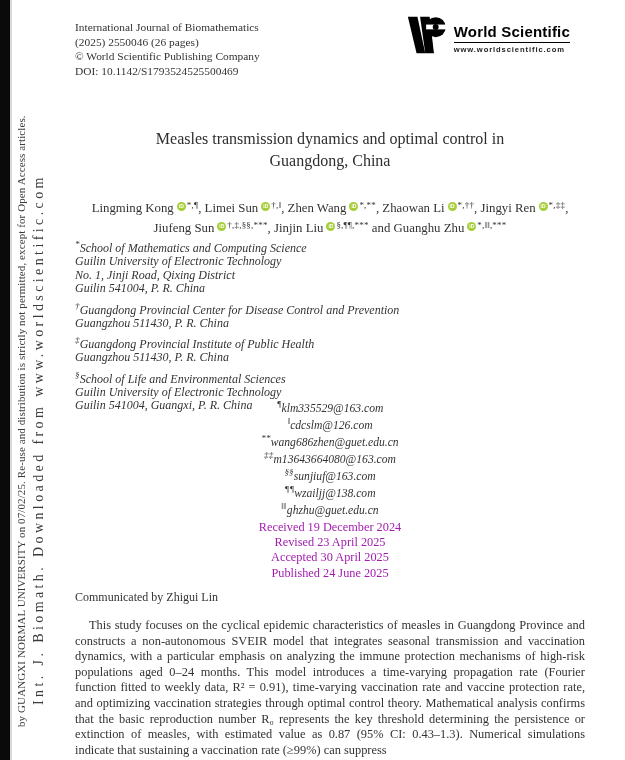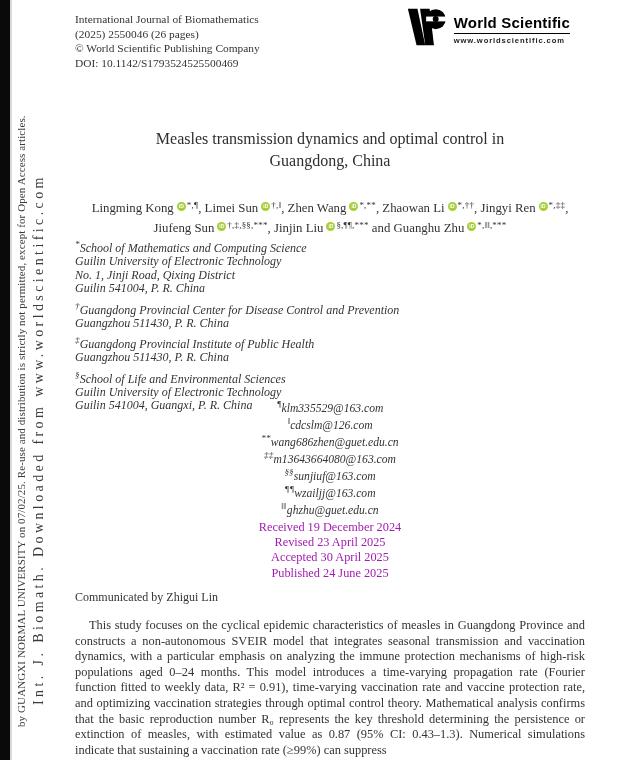--- a/index.html
+++ b/index.html
@@ -14,23 +14,23 @@
 
   
   .vtext { position:absolute; white-space:nowrap; transform-origin:0 0; transform:rotate(-90deg); color:#3b3b3b; }
   .v1 { left:31px; top:705px; font-size:14px; letter-spacing:3.4px; }
   .v2 { left:15px; top:727px; font-size:11px; letter-spacing:0.1px; }
 
   .content { position:absolute; left:75px; top:0; width:510px; }
   .content > section { position:absolute; left:0; width:510px; }
 
   
-  .sec-header { top:12px; }
+  .sec-header { top:20px; }
   .journal-info { font-size:11.4px; line-height:14.6px; color:#333; }
-  .logo { position:absolute; right:15px; top:-4px; display:flex; align-items:flex-start; }
+  .logo { position:absolute; right:15px; top:-4px; display:flex; align-items:center; }
   .logo svg { display:block; }
   .logo-text { margin-left:7px; padding-top:6px; font-family:"Liberation Sans","DejaVu Sans",sans-serif; }
   .logo-name { font-size:15px; font-weight:bold; color:#000; border-bottom:1.8px solid #000; padding-bottom:2px; letter-spacing:0.2px; }
   .logo-url { font-size:7.6px; font-weight:bold; color:#222; letter-spacing:0.9px; margin-top:2px; }
 
   
   .sec-title { top:128px; text-align:center; }
   .title { font-size:16px; font-weight:normal; line-height:22px; color:#2e2e2e; margin:0; }
 
   
@@ -132,21 +132,21 @@
 Guilin 541004, Guangxi, P. R. China</span></div>
       </section>
 
     <section class="sec-emails">
 
     <div class="email-line"><span class="sup">¶</span><span>klm335529@163.com</span></div>
         <div class="email-line"><span class="sup">‖</span><span>cdcslm@126.com</span></div>
         <div class="email-line"><span class="sup">**</span><span>wang686zhen@guet.edu.cn</span></div>
         <div class="email-line"><span class="sup">‡‡</span><span>m13643664080@163.com</span></div>
         <div class="email-line"><span class="sup">§§</span><span>sunjiuf@163.com</span></div>
-        <div class="email-line"><span class="sup">¶¶</span><span>wzailjj@163.com</span></div>
+        <div class="email-line"><span class="sup">¶¶</span><span>wzailjj@138.com</span></div>
         <div class="email-line"><span class="sup">‖‖</span><span>ghzhu@guet.edu.cn</span></div>
       </section>
 
     <section class="sec-dates">
 
     <div class="date-line">Received 19 December 2024</div>
         <div class="date-line">Revised 23 April 2025</div>
         <div class="date-line">Accepted 30 April 2025</div>
         <div class="date-line">Published 24 June 2025</div>
       </section>

